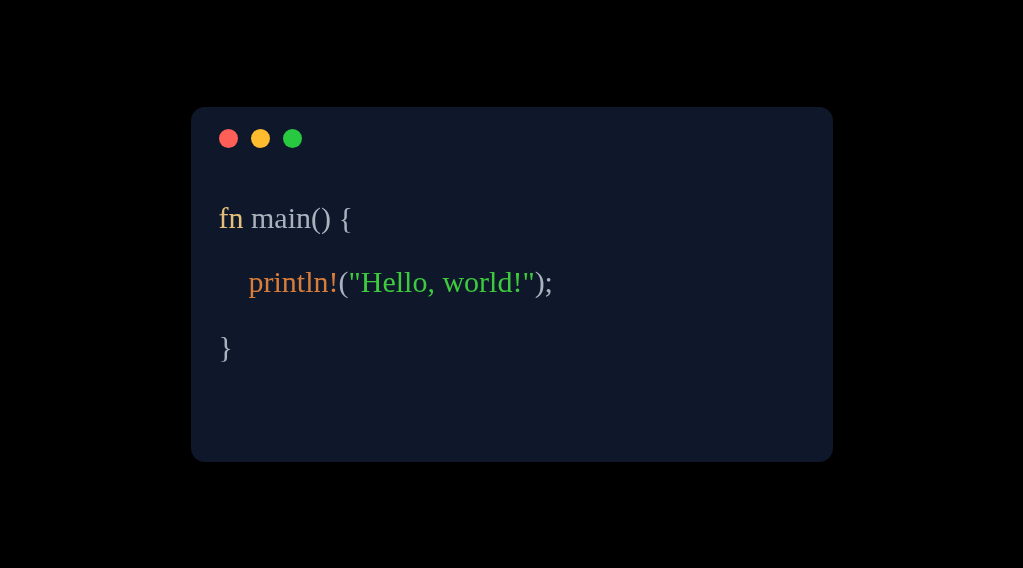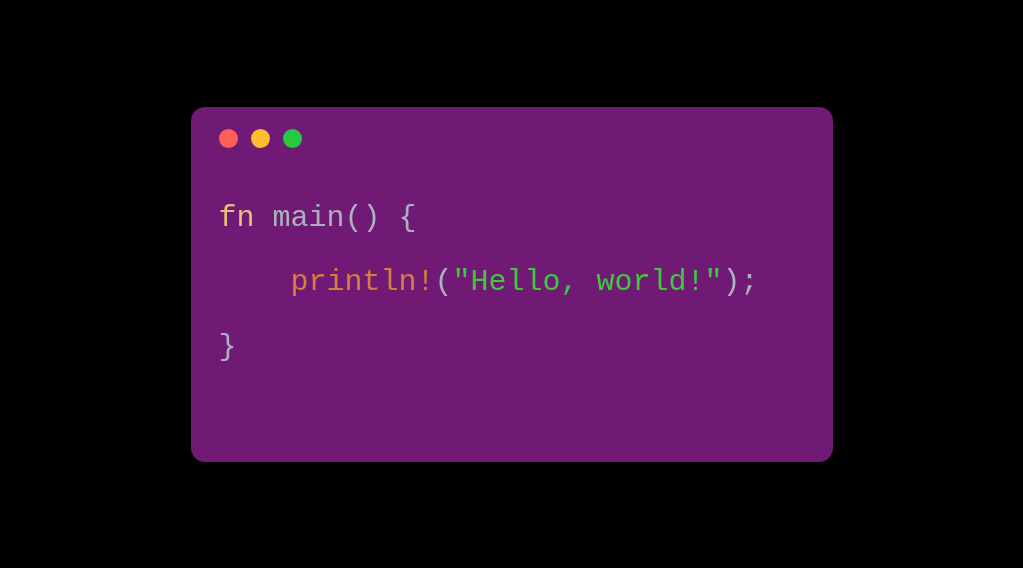--- a/index.html
+++ b/index.html
@@ -14,25 +14,26 @@
       background: #000000;
       display: flex;
       align-items: center;
       justify-content: center;
       font-family: Menlo, Consolas, "Liberation Mono", "Courier New", monospace;
     }
 
     .window {
       width: 642px;
       height: 355px;
-      background: #701a75;
+      background: #0f172a;
       border-radius: 14px;
       padding: 0;
       box-shadow: 0 8px 24px rgba(0,0,0,0.5);
       overflow: hidden;
+      font-family: Liberation Serif, serif;
     }
 
     .titlebar {
       display: flex;
       align-items: center;
       gap: 13px;
       padding: 22px 28px 10px 28px;
     }
 
     .traffic-light {

